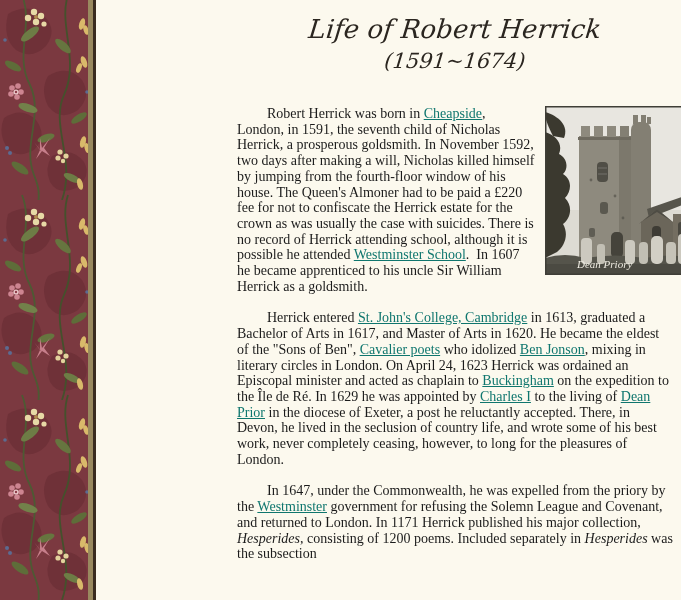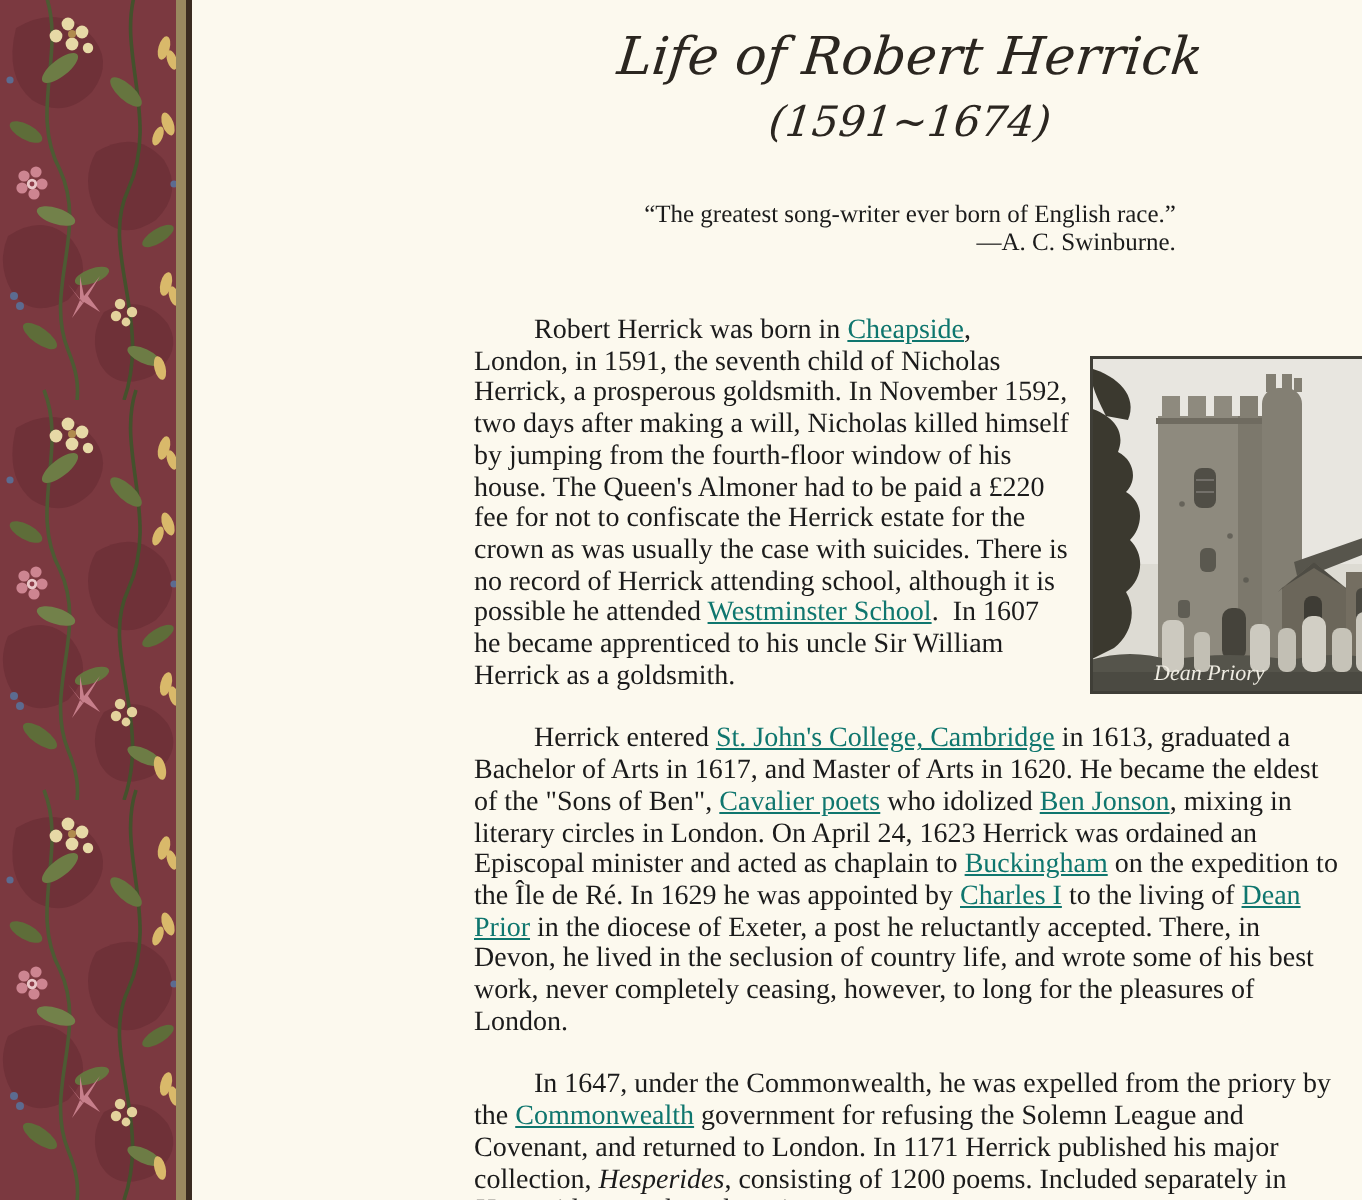--- a/index.html
+++ b/index.html
@@ -14,21 +14,21 @@
     font-family:"DejaVu Serif", serif;font-style:italic}
   .title-line1{font-size:26px;line-height:34px;transform:skewX(-6deg)}
   .title-line2{font-size:21px;line-height:30px;transform:skewX(-6deg)}
   .quote-block{margin-top:24px;text-align:center;font-size:12.5px;line-height:14px}
   .quote-inner{display:inline-block;text-align:left}
   .quote-attrib{text-align:right}
   .body-text{margin-top:30px;font-size:14px;line-height:15.7px}
   .body-text p{margin:0 0 16px;text-indent:30px}
   a{color:#0f766e;text-decoration:underline;cursor:pointer}
   i{font-style:italic}
-  .photo-figure{float:right;width:128px;height:169px;margin:20px 0 6px 10px}
+  .photo-figure{float:right;width:128px;height:169px;margin:0 0 6px 10px}
   .photo-figure svg{display:block}
 </style>
 </head>
 <body>
 
 <div class="left-border">
   <svg width="96" height="600" viewBox="0 0 96 600">
     <defs>
       <g id="ftile">
         <rect width="91" height="200" fill="#7b3940"></rect>
@@ -93,26 +93,20 @@
   </svg>
 </div>
 
 <div class="content">
 
   <div class="title-block">
     <div class="title-line1">Life of Robert Herrick</div>
     <div class="title-line2">(1591~1674)</div>
   </div>
 
-  <div class="quote-block">
-    <div class="quote-inner">
-      <div>“The greatest song-writer ever born of English race.”</div>
-      <div class="quote-attrib">—A. C. Swinburne.</div>
-    </div>
-  </div>
 
   <div class="body-text">
 
     <div class="photo-figure">
       <svg width="145" height="169" viewBox="0 0 145 169">
         <rect x="0" y="0" width="145" height="169" fill="#e8e6e0"></rect>
         <rect x="0" y="104" width="145" height="65" fill="#ddDbd3"></rect>
 
         <path d="M0,6 C14,10 24,20 19,32 L8,30 C4,22 0,14 0,6 Z" fill="#3b392f"></path>
         <path d="M0,26 C12,30 18,38 14,48 C22,52 24,62 18,68 C28,74 26,86 20,92 C28,100 26,112 18,118 C24,128 20,140 12,146 L0,152 Z" fill="#3b392f"></path>
@@ -159,16 +153,16 @@
         <rect x="133" y="128" width="10" height="30" rx="4" fill="#ccc9bf"></rect>
 
         <text x="32" y="162" font-size="11" font-style="italic" font-family="Liberation Serif, serif" fill="#efece2">Dean Priory</text>
 
         <rect x="0.75" y="0.75" width="143.5" height="167.5" fill="none" stroke="#3f3e37" stroke-width="1.5"></rect>
       </svg>
     </div>
 
     <p><span>Robert Herrick was born in </span><a href="#">Cheapside</a><span>, London, in 1591, the seventh child of Nicholas Herrick, a prosperous goldsmith. In November 1592, two days after making a will, Nicholas killed himself by jumping from the fourth-floor window of his house. The Queen's Almoner had to be paid a £220 fee for not to confiscate the Herrick estate for the crown as was usually the case with suicides. There is no record of Herrick attending school, although it is possible he attended </span><a href="#">Westminster School</a><span>.&nbsp; In 1607 he became apprenticed to his uncle Sir William Herrick as a goldsmith.</span></p>
     <p><span>Herrick entered </span><a href="#">St. John's College, Cambridge</a><span> in 1613, graduated a Bachelor of Arts in 1617, and Master of Arts in 1620. He became the eldest of the "Sons of Ben", </span><a href="#">Cavalier poets</a><span> who idolized </span><a href="#">Ben Jonson</a><span>, mixing in literary circles in London. On April 24, 1623 Herrick was ordained an Episcopal minister and acted as chaplain to </span><a href="#">Buckingham</a><span> on the expedition to the Île de Ré. In 1629 he was appointed by </span><a href="#">Charles I</a><span> to the living of </span><a href="#">Dean Prior</a><span> in the diocese of Exeter, a post he reluctantly accepted. There, in Devon, he lived in the seclusion of country life, and wrote some of his best work, never completely ceasing, however, to long for the pleasures of London.</span></p>
-    <p><span>In 1647, under the Commonwealth, he was expelled from the priory by the </span><a href="#">Commonwealth</a><span> government for refusing the Solemn League and Covenant, and returned to London. In 1171 Herrick published his major collection, </span><i>Hesperides</i><span>, consisting of 1200 poems. Included separately in </span><i>Hesperides</i><span> was the subsection </span></p>
+    <p><span>In 1647, under the Commonwealth, he was expelled from the priory by the </span><a href="#">Westminster</a><span> government for refusing the Solemn League and Covenant, and returned to London. In 1171 Herrick published his major collection, </span><i>Hesperides</i><span>, consisting of 1200 poems. Included separately in </span><i>Hesperides</i><span> was the subsection </span></p>
   </div>
 
 </div>
 
 </body></html>

